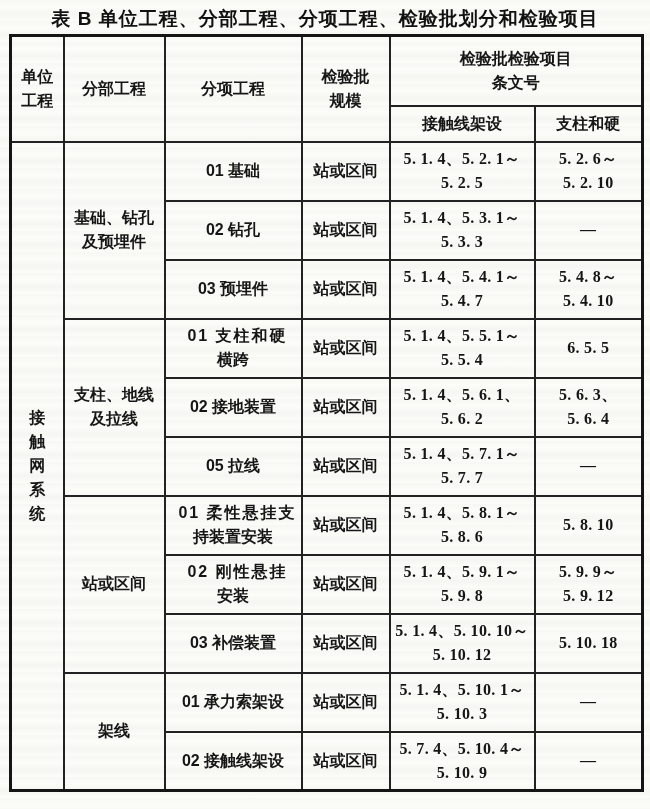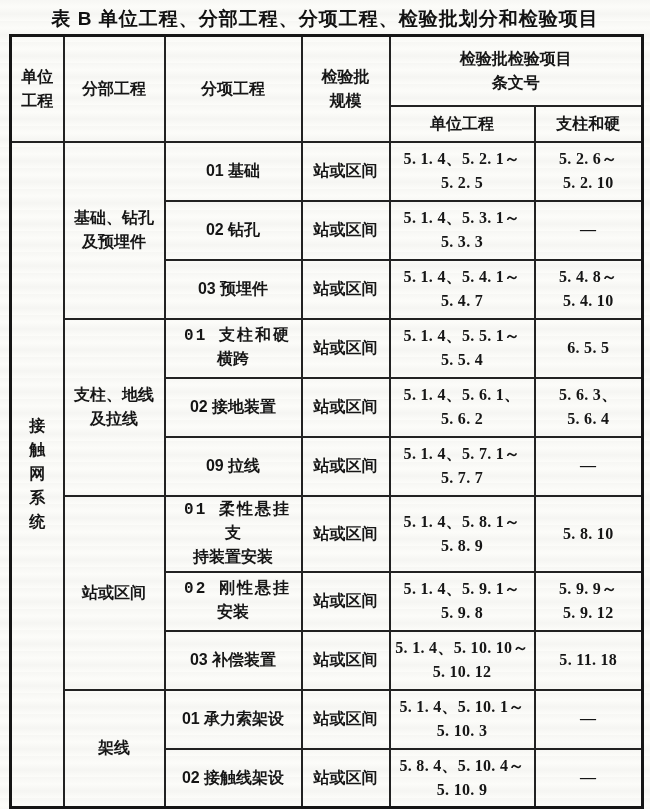--- a/index.html
+++ b/index.html
@@ -62,21 +62,20 @@
     font-weight:bold;
     letter-spacing:0.3px;
     line-height:1.6;
     border-radius:17px;
   }
   td.wrap-left{
     text-align:left;
     padding-left:12px;
     padding-right:4px;
     text-indent:9px;
-    font-family:Liberation Mono, monospace;
   }
   td.wrap-left::first-line{ letter-spacing:2px; }
 </style>
 </head>
 <body>
 
 <div class="page">
 
   <div class="doc-title">表 B  单位工程、分部工程、分项工程、检验批划分和检验项目</div>
 
@@ -95,21 +94,21 @@
       <th rowspan="2">单位
 工程</th>
       <th rowspan="2">分部工程</th>
       <th rowspan="2">分项工程</th>
       <th rowspan="2">检验批
 规模</th>
       <th colspan="2">检验批检验项目
 条文号</th>
     </tr>
     <tr class="hrow2">
-      <th>单位工程</th>
+      <th>接触线架设</th>
       <th>支柱和硬</th>
     </tr>
 
     <tr class="drow">
       <td rowspan="11" class="unit-cell">接
 触
 网
 系
 统</td>
       <td rowspan="3" class="division-cell">基础、钻孔
@@ -149,63 +148,63 @@
     </tr>
     <tr class="drow">
       <td>02 接地装置</td>
       <td>站或区间</td>
       <td class="num-cell">5. 1. 4、5. 6. 1、
 5. 6. 2</td>
       <td class="num-cell">5. 6. 3、
 5. 6. 4</td>
     </tr>
     <tr class="drow">
-      <td>09 拉线</td>
+      <td>05 拉线</td>
       <td>站或区间</td>
       <td class="num-cell">5. 1. 4、5. 7. 1～
 5. 7. 7</td>
       <td class="num-cell">—</td>
     </tr>
 
     <tr class="drow">
       <td rowspan="3" class="division-cell">站或区间</td>
       <td class="wrap-left">01 柔性悬挂支
 持装置安装</td>
       <td>站或区间</td>
       <td class="num-cell">5. 1. 4、5. 8. 1～
-5. 8. 9</td>
+5. 8. 6</td>
       <td class="num-cell">5. 8. 10</td>
     </tr>
     <tr class="drow">
       <td class="wrap-left">02 刚性悬挂
 安装</td>
       <td>站或区间</td>
       <td class="num-cell">5. 1. 4、5. 9. 1～
 5. 9. 8</td>
       <td class="num-cell">5. 9. 9～
 5. 9. 12</td>
     </tr>
     <tr class="drow">
       <td>03 补偿装置</td>
       <td>站或区间</td>
       <td class="num-cell">5. 1. 4、5. 10. 10～
 5. 10. 12</td>
-      <td class="num-cell">5. 11. 18</td>
+      <td class="num-cell">5. 10. 18</td>
     </tr>
 
     <tr class="drow">
       <td rowspan="2" class="division-cell">架线</td>
       <td>01 承力索架设</td>
       <td>站或区间</td>
       <td class="num-cell">5. 1. 4、5. 10. 1～
 5. 10. 3</td>
       <td class="num-cell">—</td>
     </tr>
     <tr class="drow">
       <td>02 接触线架设</td>
       <td>站或区间</td>
-      <td class="num-cell">5. 8. 4、5. 10. 4～
+      <td class="num-cell">5. 7. 4、5. 10. 4～
 5. 10. 9</td>
       <td class="num-cell">—</td>
     </tr>
   </tbody>
     </table>
 </div>
 
 </body></html>

